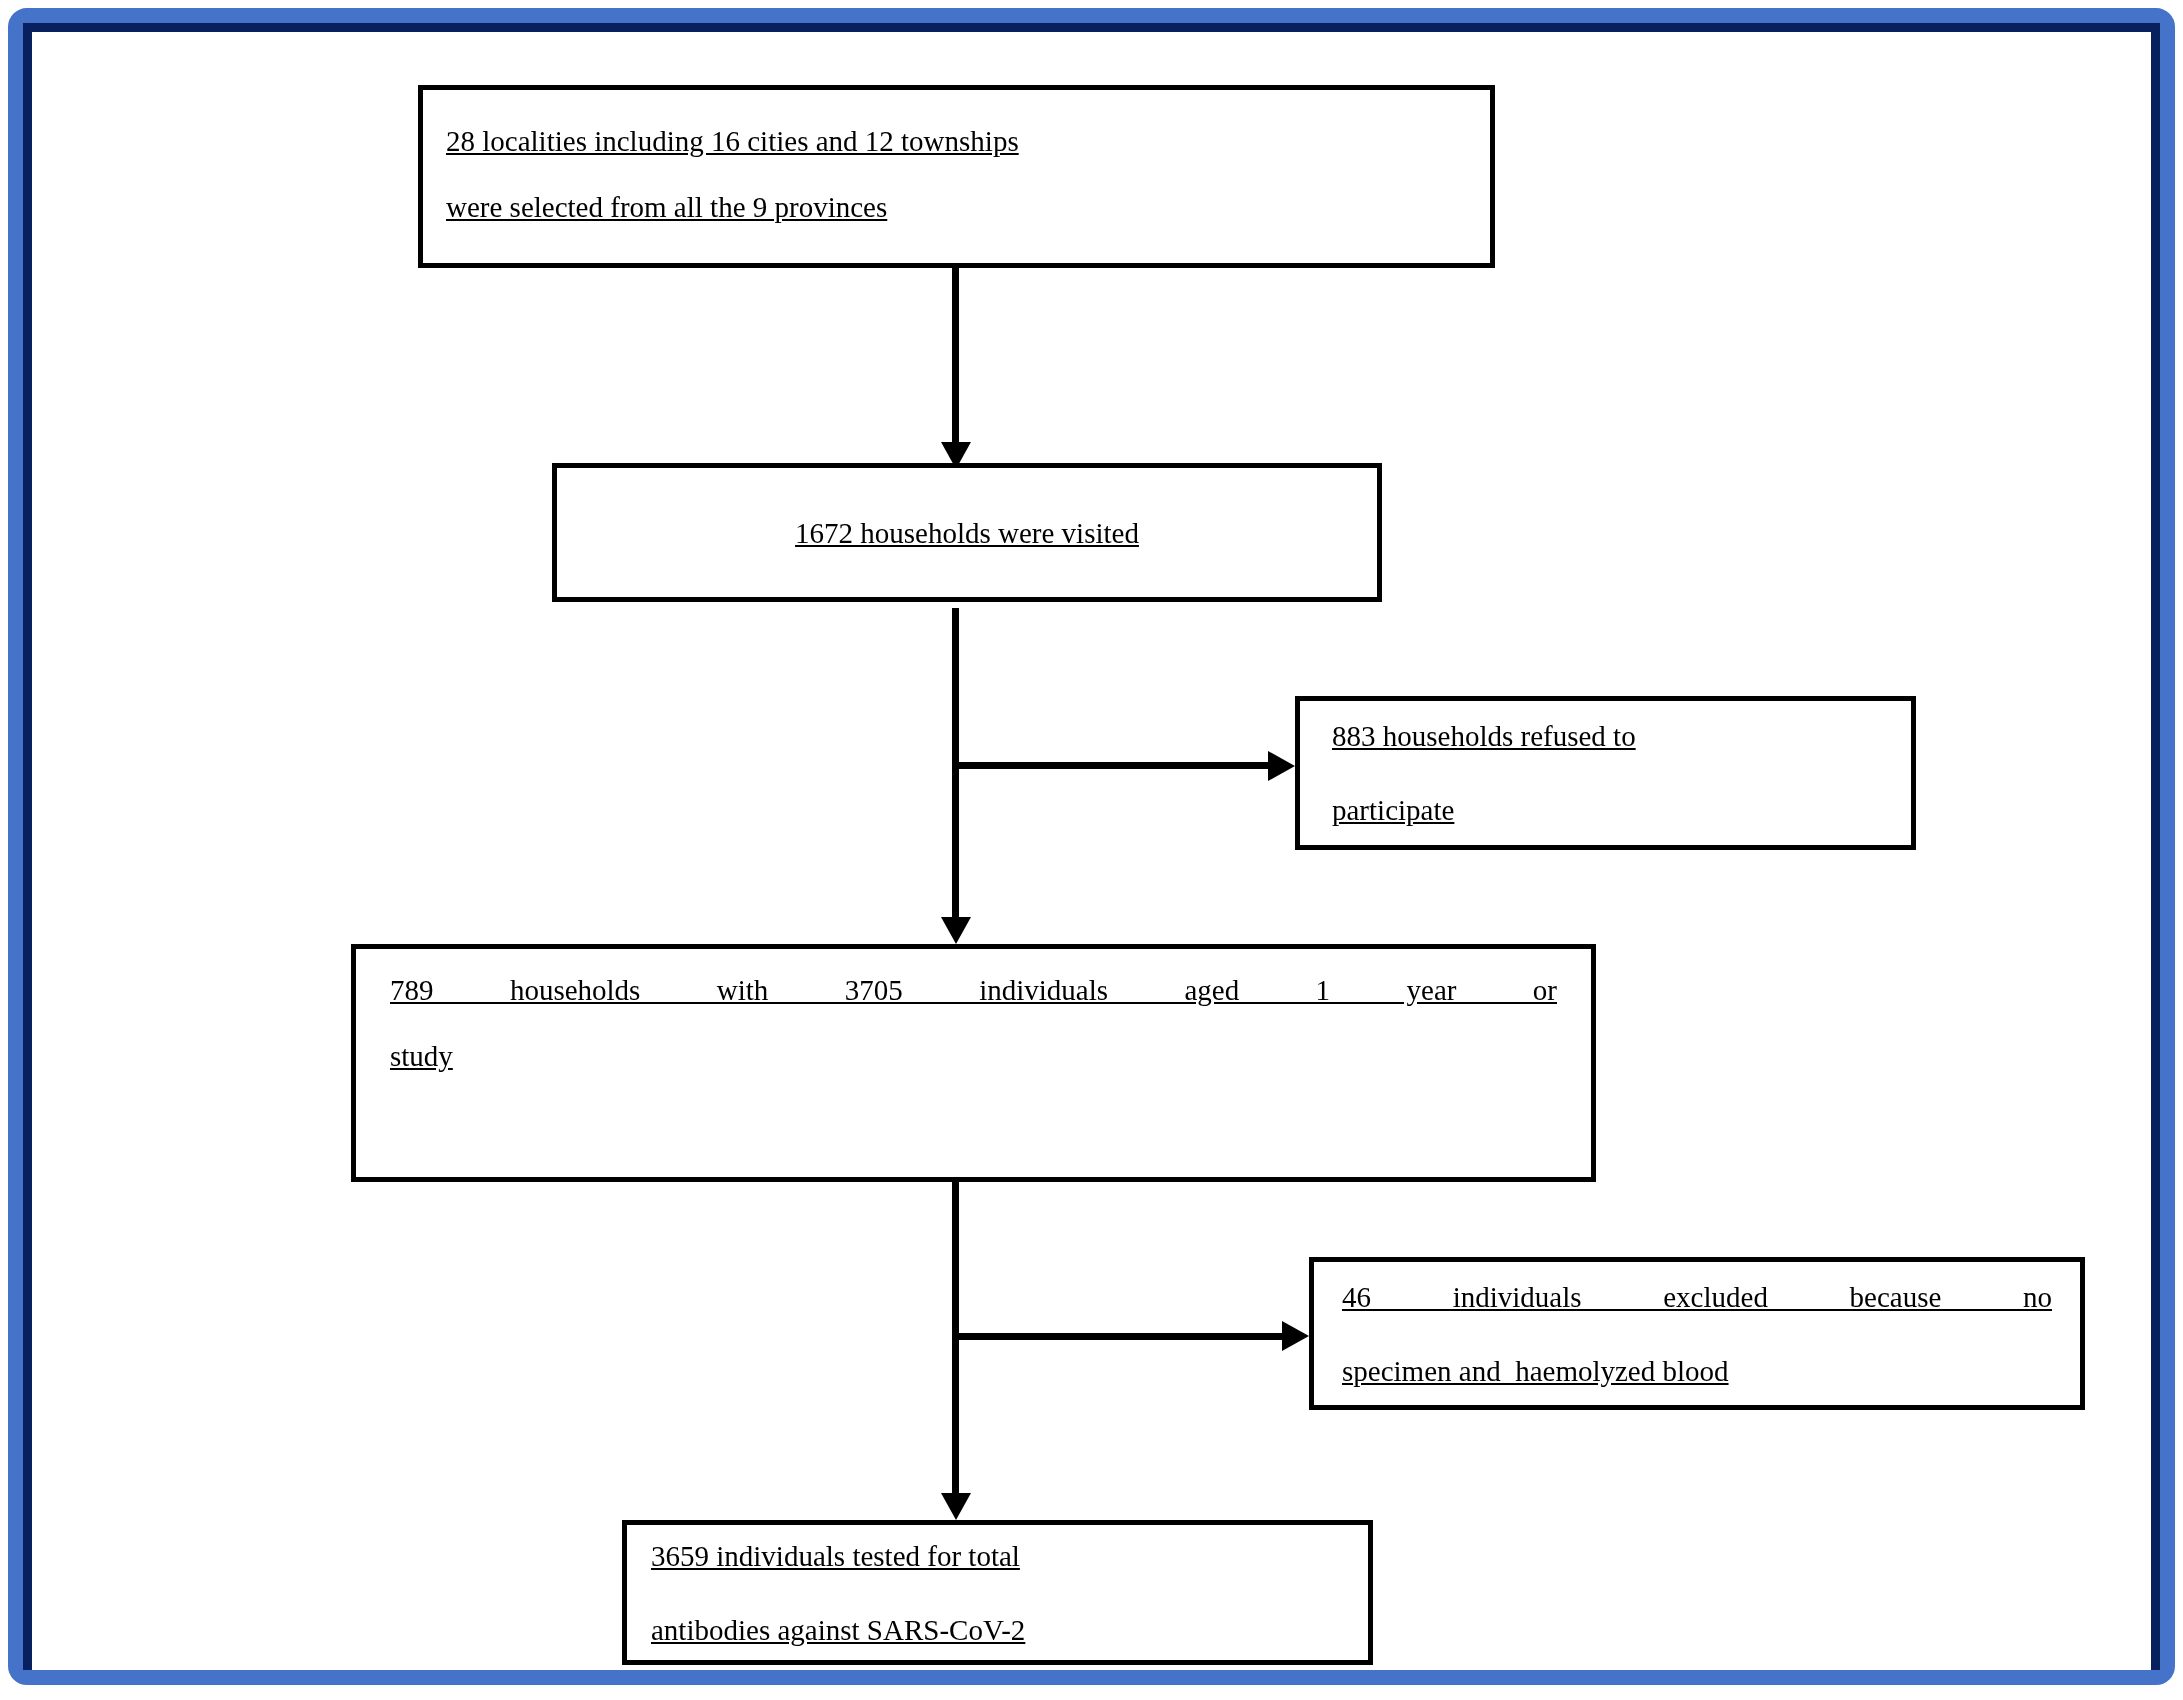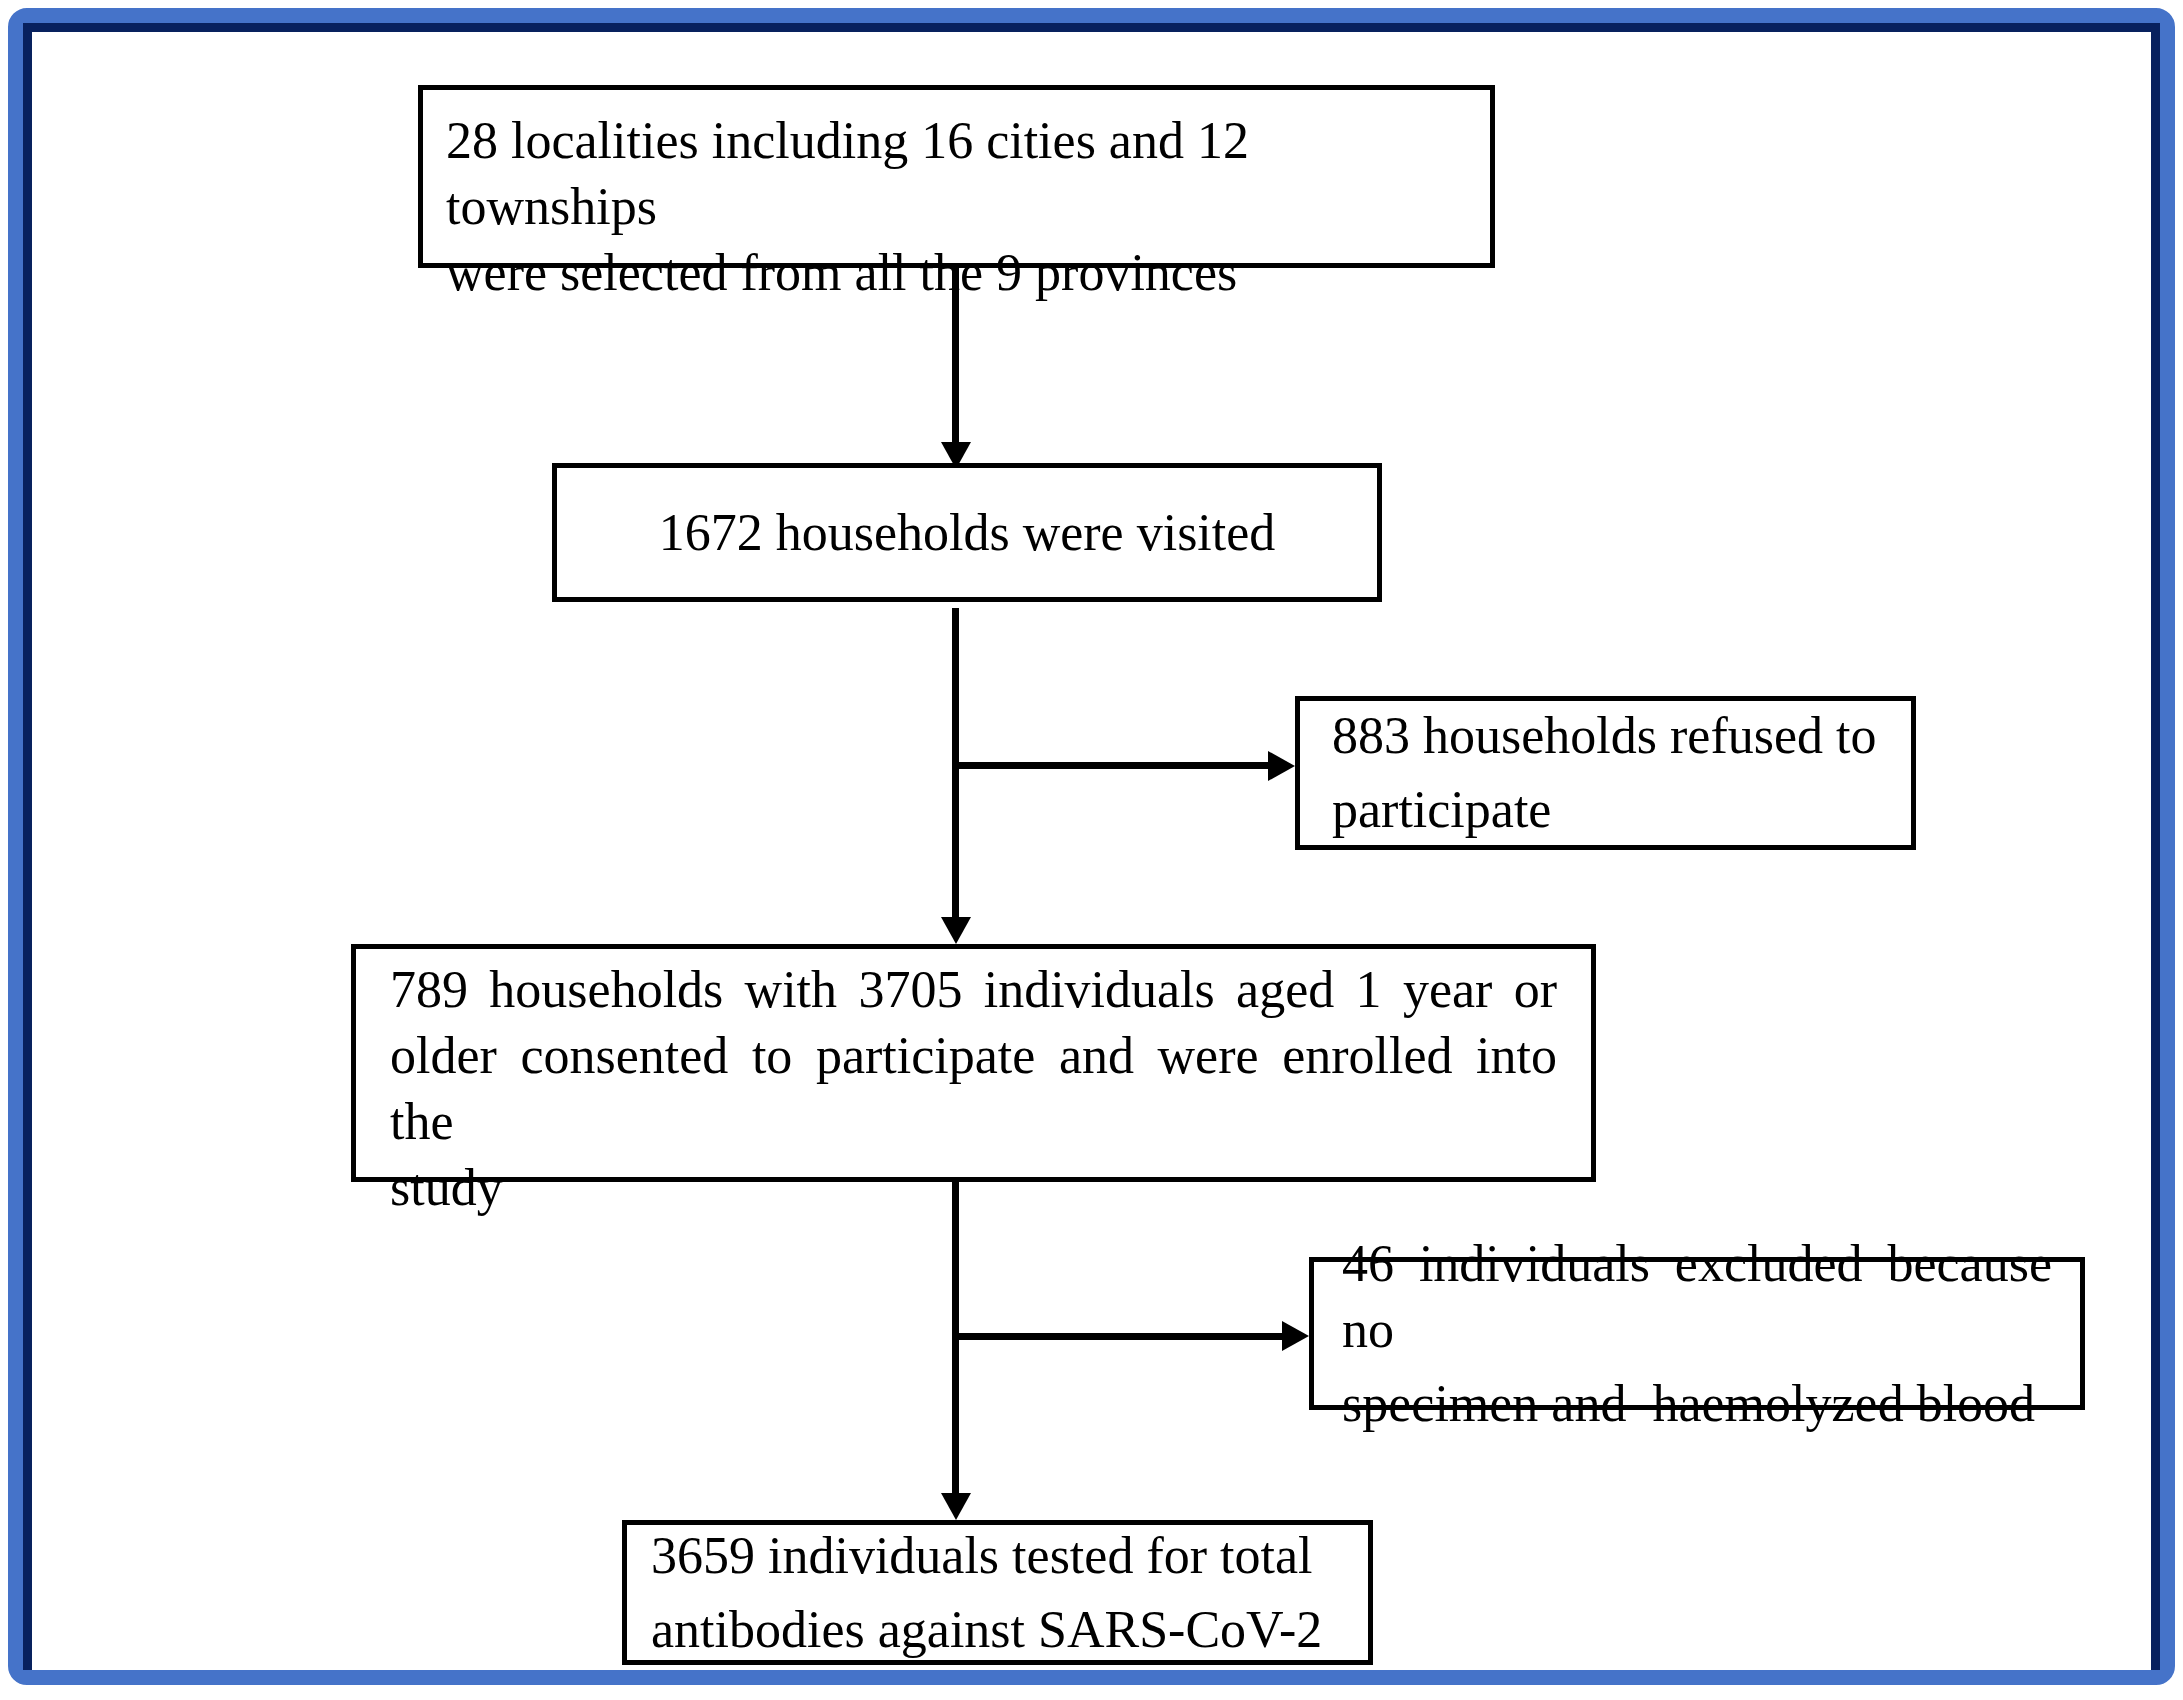--- a/index.html
+++ b/index.html
@@ -35,22 +35,23 @@
     border-right: 9.5px solid #08215E;
     box-sizing: border-box;
   }
 
   
   .box {
     position: absolute;
     border: 5.4px solid #000000;
     background: #ffffff;
     box-sizing: border-box;
-    font-size: 52px;
+    font-size: 29px;
     line-height: 66px;
+    text-decoration: underline;
   }
   .ln { white-space: pre-wrap; }
   .just {
     text-align: justify;
     text-align-last: justify;
   }
   .vcenter {
     display: flex;
     flex-direction: column;
     justify-content: center;
@@ -122,21 +123,20 @@
   <div class="cline h1"></div>
   <div class="arrow-right a4"></div>
 
   <div class="box b3 vcenter">
     <div class="ln">883 households refused to</div>
     <div class="ln">participate</div>
   </div>
 
   <div class="box b4">
     <div class="ln just">789 households with 3705 individuals aged 1 year or</div>
-    <div class="ln just">older consented to participate and were enrolled into the</div>
     <div class="ln">study</div>
   </div>
 
   <div class="cline v3"></div>
   <div class="arrow-down a3"></div>
   <div class="cline h2"></div>
   <div class="arrow-right a5"></div>
 
   <div class="box b5 vcenter">
     <div class="ln just">46 individuals excluded because no</div>

